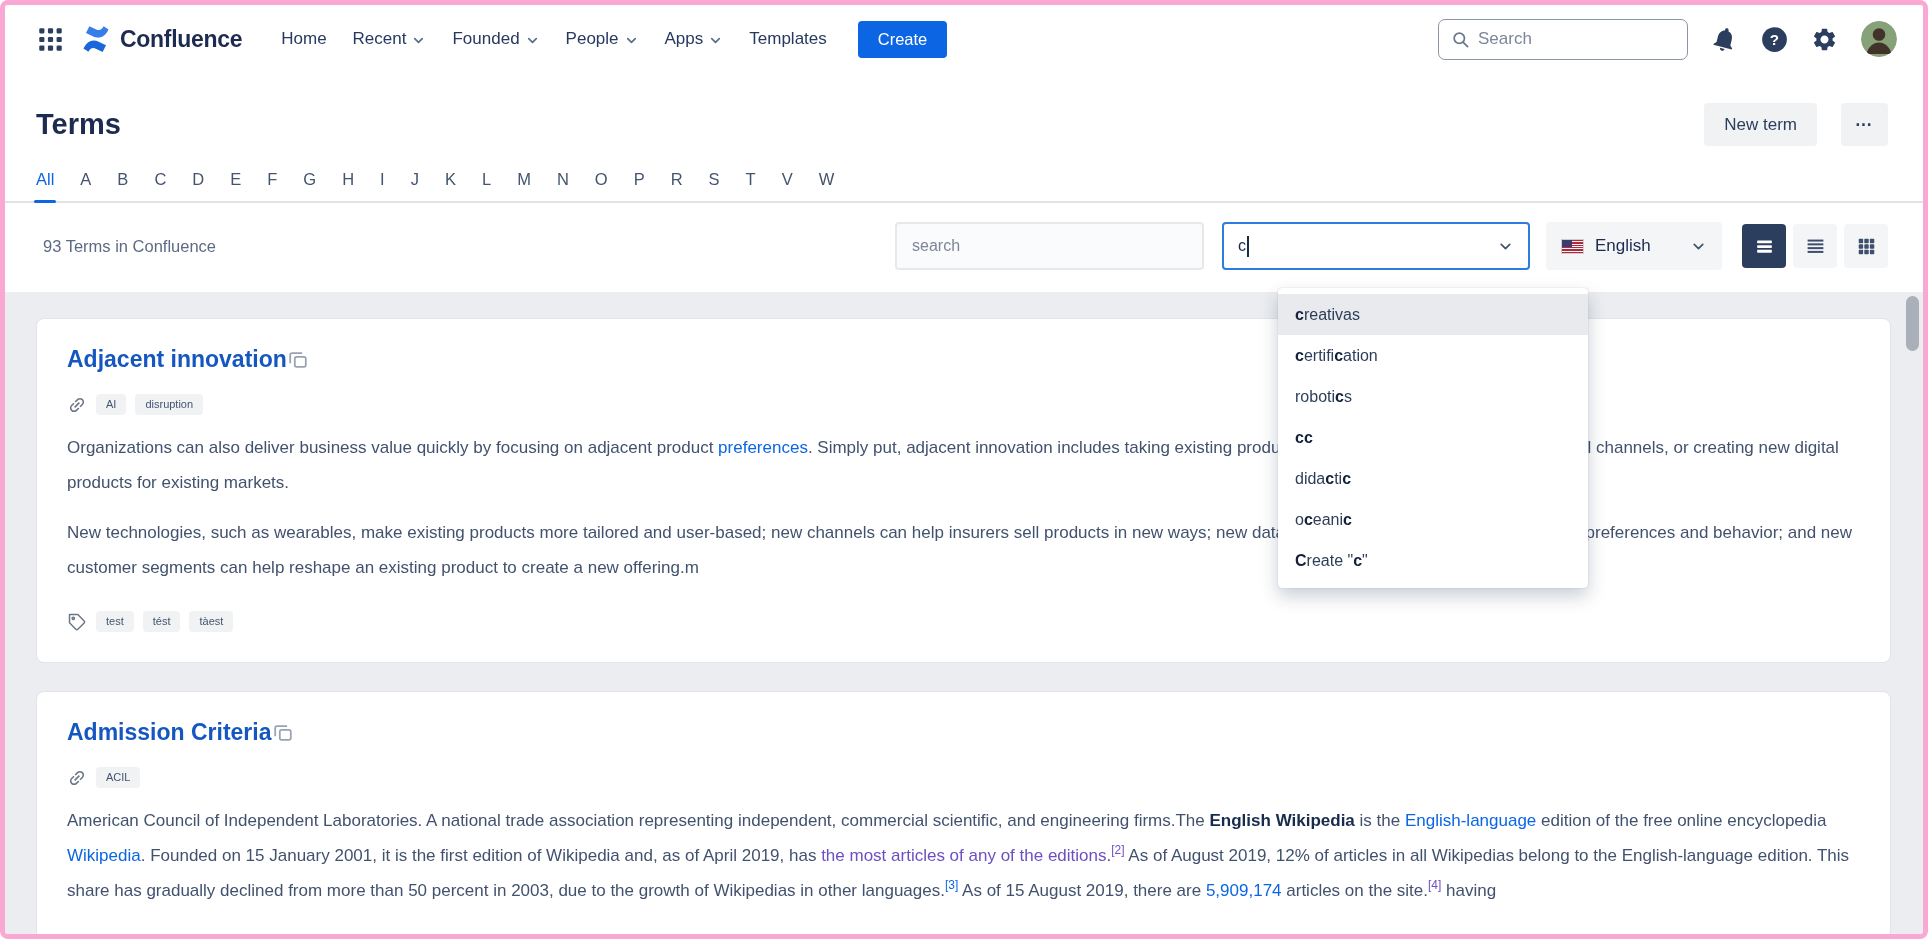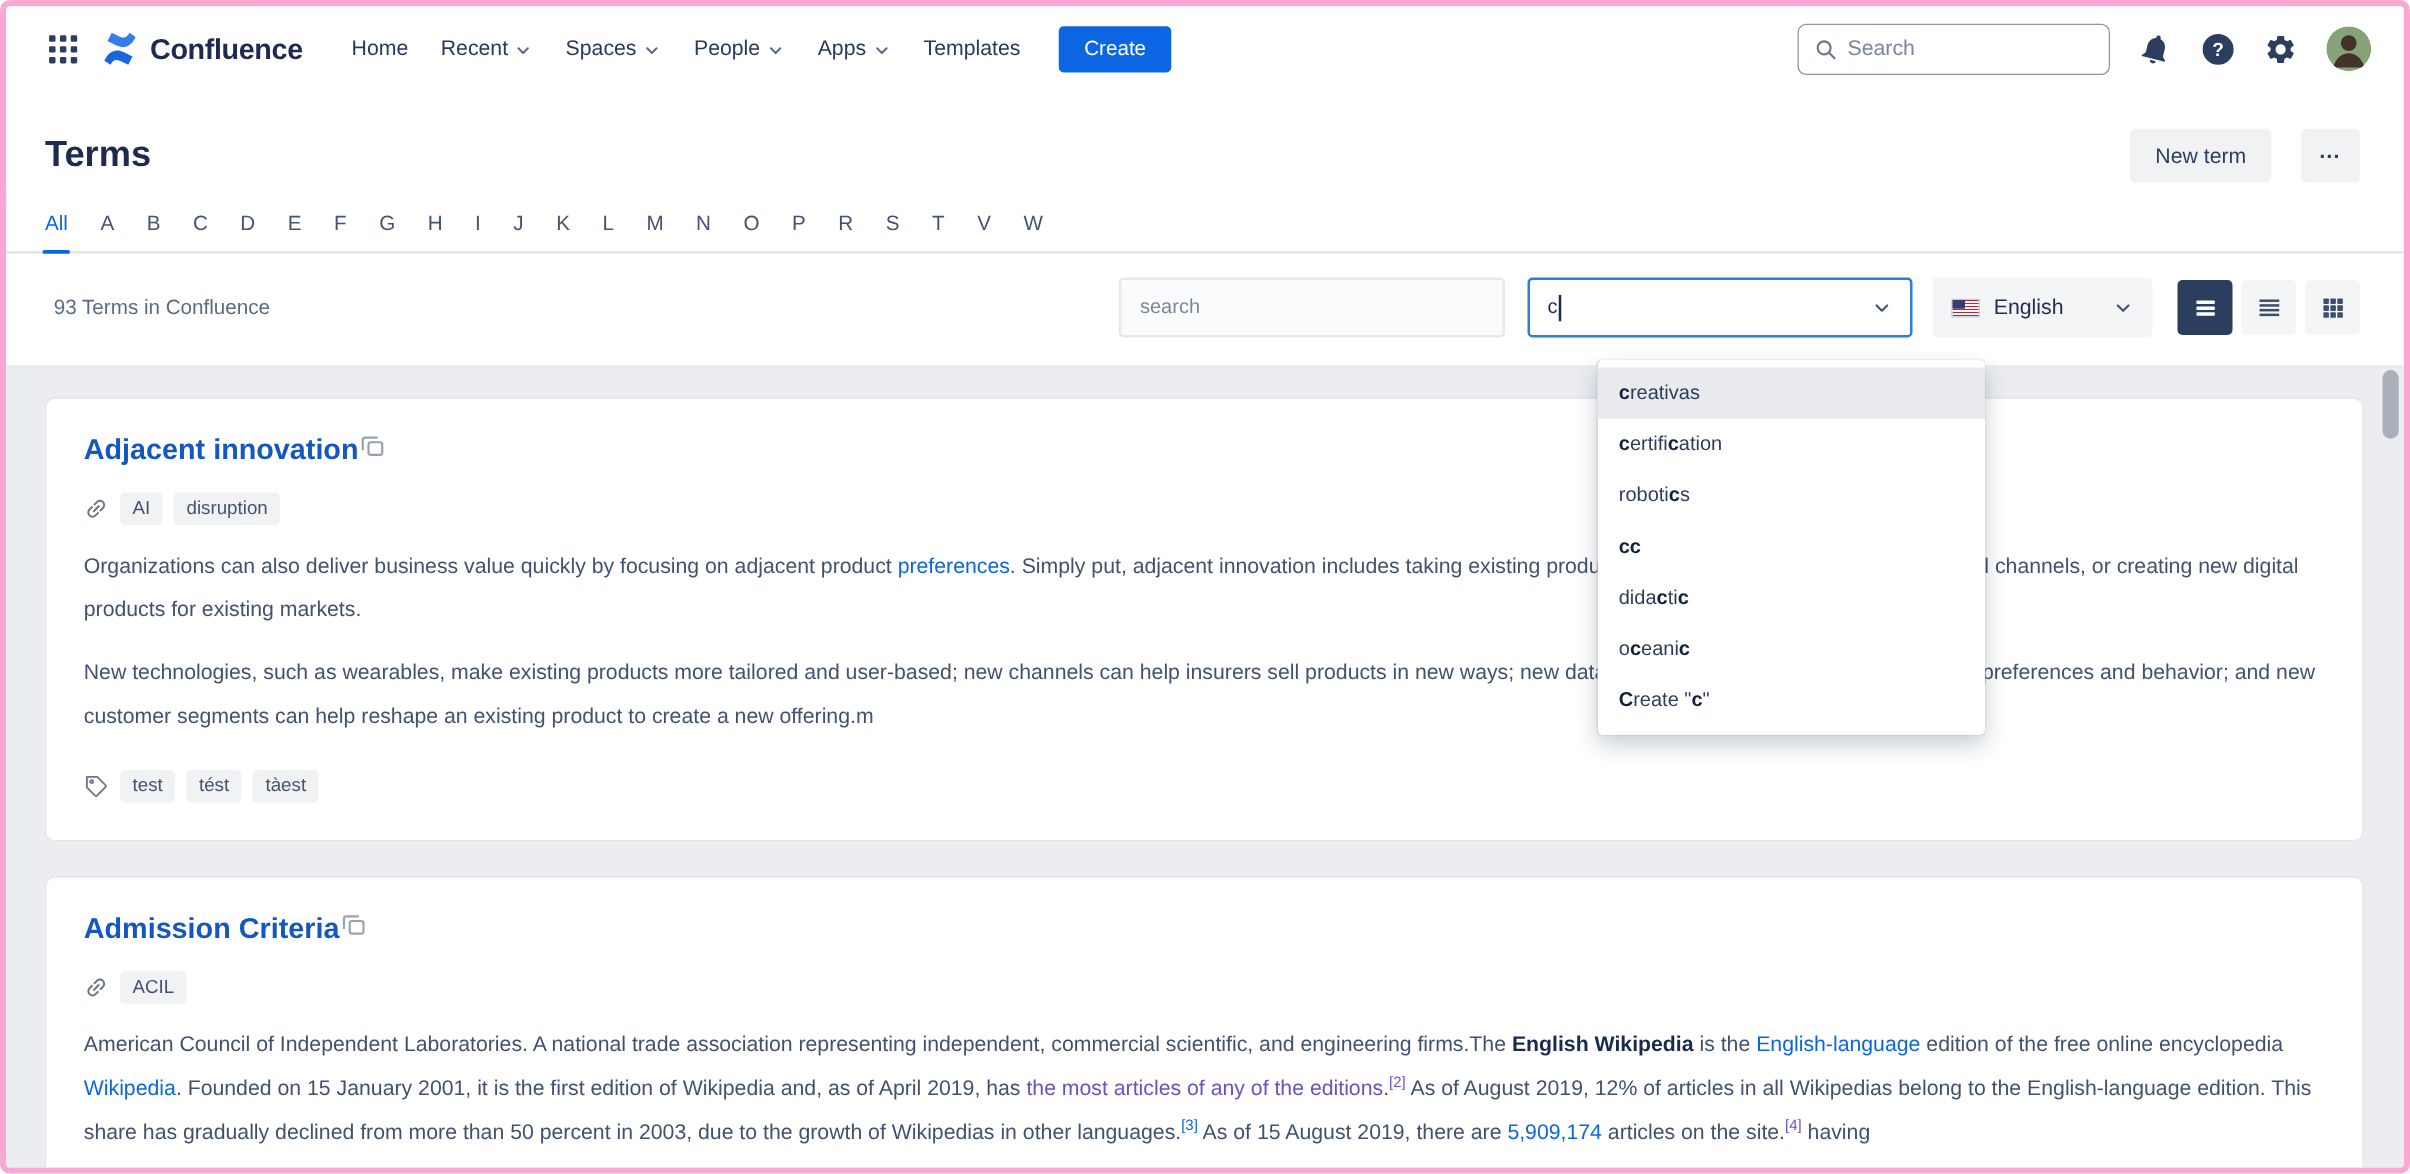--- a/index.html
+++ b/index.html
@@ -52,27 +52,27 @@
   .lang svg { margin-left:auto; color:#44546f; }
   .flag { position:relative; width:23px; height:15px; background:repeating-linear-gradient(180deg,#b5273b 0 1.2px,#f5f5f5 1.2px 2.35px); border:1px solid #c9ced6; flex:0 0 23px; }
   .flag::after { content:""; position:absolute; left:0; top:0; width:10px; height:7.5px; background:#3c3b6e; }
   .view-group { display:flex; gap:7px; margin-left:20px; }
   .view-btn { width:44px; height:44px; border:none; border-radius:4px; background:#f4f5f7; display:flex; align-items:center; justify-content:center; cursor:pointer; }
   .view-btn.active { background:#2c3e5d; }
 
   
   .content { flex:1 1 auto; background:#ebedf0; padding:26px 32px 0 31px; overflow:hidden; }
   .card { background:#fff; border:1px solid #e2e4e9; border-radius:8px; padding:27px 30px 30px; margin-bottom:28px; }
-  .title-row { display:flex; align-items:flex-start; gap:0; }
+  .title-row { display:flex; align-items:center; gap:0; }
   .term-title { font-size:23px; font-weight:700; color:#1557c0; cursor:pointer; }
   .copy-icon { color:#99a2b1; cursor:pointer; display:flex; }
   .labels-row, .tags-row { display:flex; align-items:center; gap:9px; margin-top:21px; color:#6c7787; }
   .tags-row { margin-top:26px; }
   .pills { display:flex; gap:9px; }
-  .pill { background:#f1f2f4; border-radius:4px; padding:4px 10px 5px; font-size:15px; color:#44546f; cursor:pointer; }
+  .pill { background:#f1f2f4; border-radius:4px; padding:4px 10px 5px; font-size:11px; color:#44546f; cursor:pointer; }
   .body { font-size:17px; line-height:35px; color:#42526e; margin-top:15px; }
   .body .link { color:#0c66e4; cursor:pointer; }
   .body .vlink { color:#6d4fc1; cursor:pointer; }
   .body b { color:#172b4d; }
   .body sup { font-size:12px; line-height:0; }
   .rot { transform:rotate(-45deg); }
 
   
   .ac-panel { position:absolute; left:1273px; top:283px; width:310px; background:#fff; border-radius:4px; box-shadow:0 0 1px rgba(9,30,66,.31), 0 8px 18px rgba(9,30,66,.22); padding:6px 0 7px; z-index:30; }
   .ac-item { height:41px; display:flex; align-items:center; padding:0 17px; font-size:16px; color:#2e3d58; cursor:pointer; }
@@ -117,21 +117,21 @@
           <a class="nav-item">
             <span>Home</span>
           </a>
           <a class="nav-item">
             <span>Recent</span>
             <svg width="15" height="15" viewBox="0 0 24 24" fill="none" stroke="currentColor" stroke-width="2.6" stroke-linecap="round" stroke-linejoin="round">
               <path d="M6 9l6 6 6-6"></path>
             </svg>
           </a>
           <a class="nav-item">
-            <span>Spaces</span>
+            <span>Founded</span>
             <svg width="15" height="15" viewBox="0 0 24 24" fill="none" stroke="currentColor" stroke-width="2.6" stroke-linecap="round" stroke-linejoin="round">
               <path d="M6 9l6 6 6-6"></path>
             </svg>
           </a>
           <a class="nav-item">
             <span>People</span>
             <svg width="15" height="15" viewBox="0 0 24 24" fill="none" stroke="currentColor" stroke-width="2.6" stroke-linecap="round" stroke-linejoin="round">
               <path d="M6 9l6 6 6-6"></path>
             </svg>
           </a>

